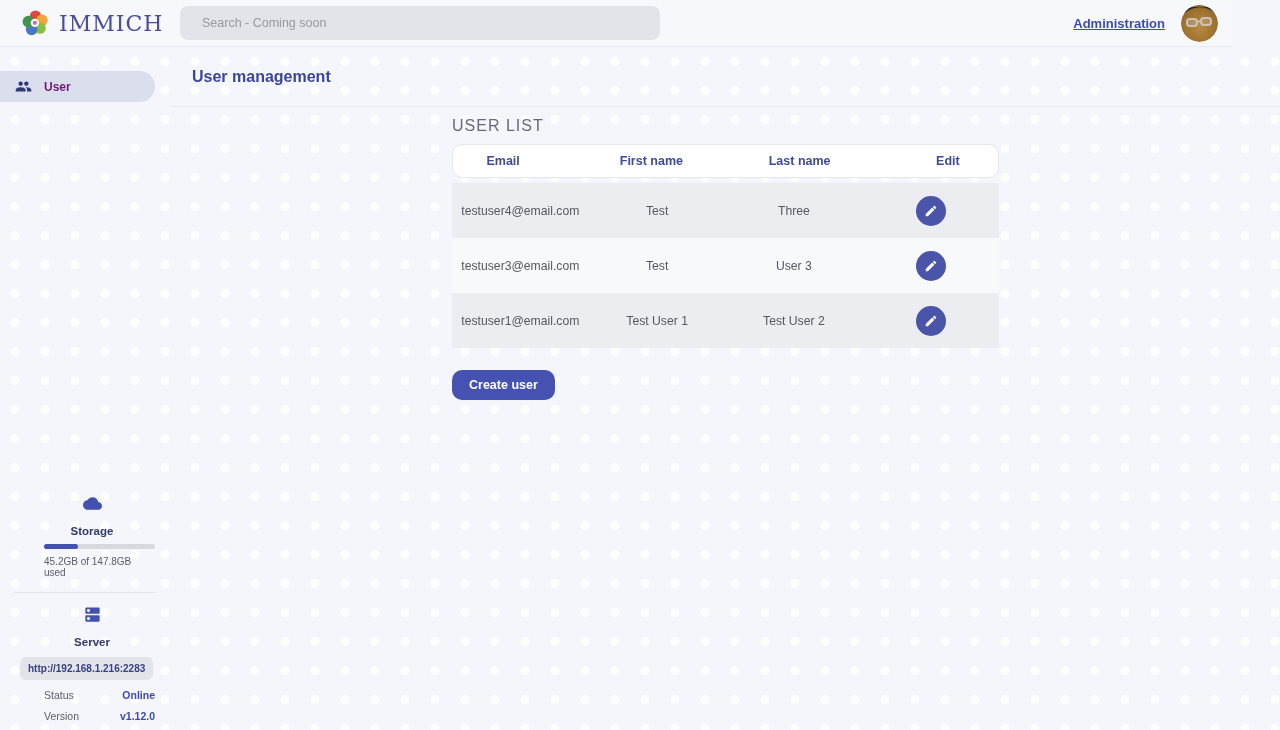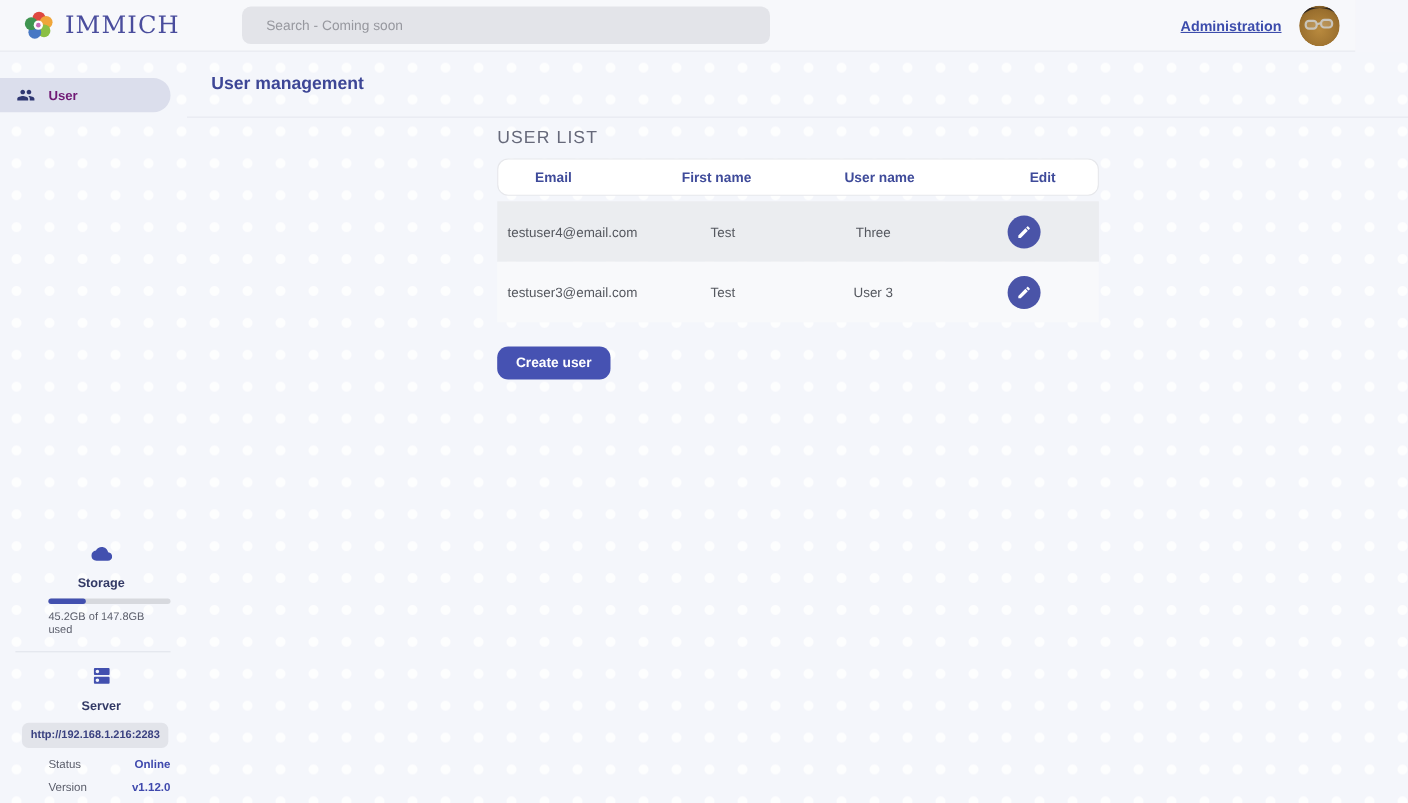--- a/index.html
+++ b/index.html
@@ -8,21 +8,21 @@
 
   
   .topbar { position:absolute; top:0; left:0; width:1232px; height:47px;
     background:#f7f8fb; border-bottom:1px solid #e7e9f0;
     display:flex; align-items:center; z-index:5; }
   .brand { display:flex; align-items:center; gap:8px; padding-left:20px; width:160px; }
   .brand-name { font-family:"DejaVu Serif", serif; font-size:22px; letter-spacing:1px;
     color:#4a4d9d; }
   .searchbox { position:absolute; left:180px; top:6px; width:480px; height:34px;
     background:#e3e4e9; border:none; border-radius:8px; padding:0 22px;
-    font-size:12.5px; color:#4a4d5a; outline:none;margin-left:40px; }
+    font-size:12.5px; color:#4a4d5a; outline:none; }
   .searchbox::placeholder { color:#97989f; }
   .topbar-right { position:absolute; right:14px; top:0; height:47px;
     display:flex; align-items:center; gap:16px; }
   .admin-link { font-size:13px; font-weight:bold; color:#3c4cac;
     text-decoration:underline; cursor:pointer; }
   .avatar { width:37px; height:37px; border-radius:50%; overflow:hidden; cursor:pointer; }
 
   
   .app-body { position:absolute; top:47px; left:0; width:1280px; height:683px;
     background-color:#f4f6fb;
@@ -170,21 +170,21 @@
       <h1 class="page-title">User management</h1>
     </div>
 
     <div class="content">
       <div class="section-label">USER LIST</div>
 
       <div class="table">
         <div class="thead">
           <div class="cell">Email</div>
           <div class="cell">First name</div>
-          <div class="cell">User name</div>
+          <div class="cell">Last name</div>
           <div class="cell">Edit</div>
         </div>
 
         <div class="rows">
           <div class="row odd">
             <div class="cell">testuser4@email.com</div>
             <div class="cell">Test</div>
             <div class="cell">Three</div>
             <div class="cell">
               <button class="edit-btn">
@@ -205,19 +205,33 @@
               <button class="edit-btn">
                 <span style="display:inline-flex;">
                   <svg width="14" height="14" viewBox="0 0 24 24" fill="#ffffff">
                       <path d="M3 17.25V21h3.75L17.81 9.94l-3.75-3.75L3 17.25zM20.71 7.04c.39-.39.39-1.02 0-1.41l-2.34-2.34c-.39-.39-1.02-.39-1.41 0l-1.83 1.83 3.75 3.75 1.83-1.83z"></path>
                     </svg>
                 </span>
               </button>
             </div>
           </div>
 
+          <div class="row odd">
+            <div class="cell">testuser1@email.com</div>
+            <div class="cell">Test User 1</div>
+            <div class="cell">Test User 2</div>
+            <div class="cell">
+              <button class="edit-btn">
+                <span style="display:inline-flex;">
+                  <svg width="14" height="14" viewBox="0 0 24 24" fill="#ffffff">
+                      <path d="M3 17.25V21h3.75L17.81 9.94l-3.75-3.75L3 17.25zM20.71 7.04c.39-.39.39-1.02 0-1.41l-2.34-2.34c-.39-.39-1.02-.39-1.41 0l-1.83 1.83 3.75 3.75 1.83-1.83z"></path>
+                    </svg>
+                </span>
+              </button>
+            </div>
+          </div>
         </div>
       </div>
 
       <button class="create-btn">Create user</button>
     </div>
   </main>
 </div>
 
 </body></html>

